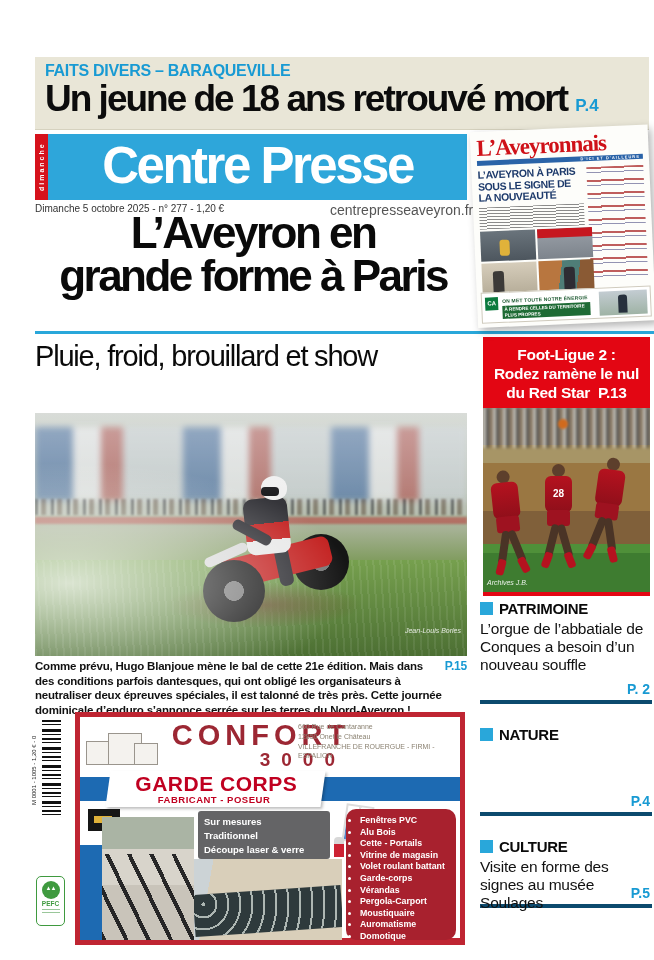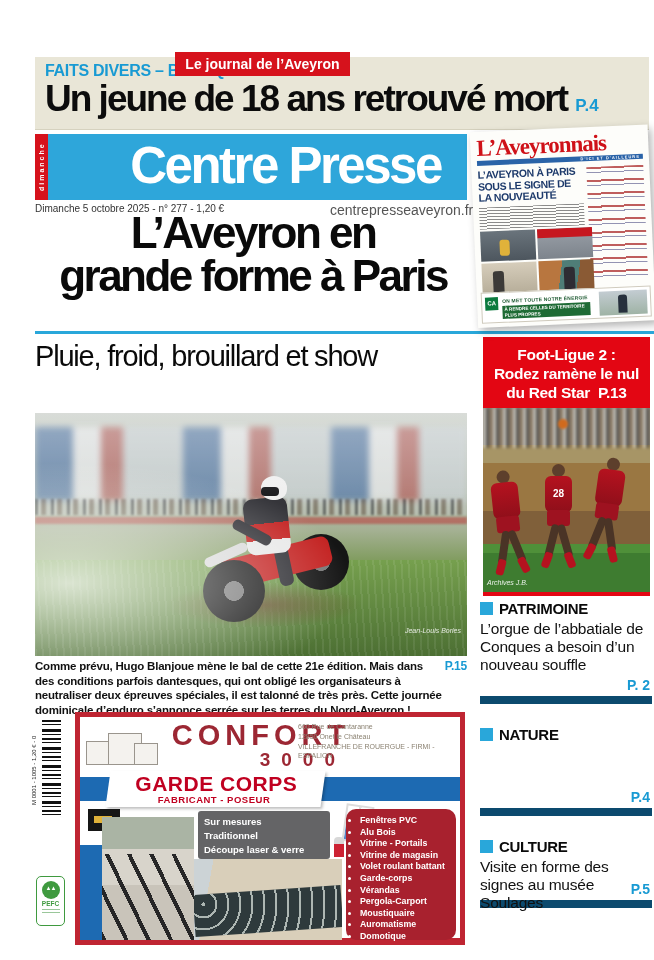--- a/index.html
+++ b/index.html
@@ -12,21 +12,21 @@
   #top-banner { left:35px; top:57px; width:614px; height:73px; background:#e9e6d7; border-bottom:1px solid #d6d2bf; padding:5px 10px 0 10px; }
   #top-kicker { color:#189ad3; font-weight:bold; font-size:16px; letter-spacing:-0.3px; }
   #top-headline { color:#0c0c0c; font-weight:bold; font-size:37px; letter-spacing:-2px; line-height:1.05; white-space:nowrap; }
   .pref { color:#189ad3; font-weight:bold; }
   #top-headline .pref { font-size:17px; letter-spacing:0; }
 
   
   #masthead { left:35px; top:134px; width:432px; height:66px; background:#2ea6da; }
   #day-strip { left:0; top:0; width:13px; height:66px; background:#d6121c; color:#fff; font-size:7px; font-weight:bold;
                writing-mode:vertical-rl; transform:rotate(180deg); text-align:center; letter-spacing:2px; line-height:13px; }
-  #mast-title { left:13px; top:2px; width:419px; text-align:center; color:#ffffff; font-weight:bold; font-size:51px; letter-spacing:-2.5px;margin-left:28px; }
+  #mast-title { left:13px; top:2px; width:419px; text-align:center; color:#ffffff; font-weight:bold; font-size:51px; letter-spacing:-2.5px; }
   #tagline-box { left:175px; top:52px; width:175px; height:24px; background:#d6121c; color:#fff; font-weight:bold; font-size:14px;
                  text-align:center; line-height:24px; z-index:5; }
   #date-line { left:35px; top:203px; font-size:10px; color:#333; }
   #site-line { left:330px; top:202px; width:137px; text-align:right; font-size:14px; color:#555; }
 
   
   #inset { left:473px; top:129px; width:178px; height:196px; background:#fdfdfa; transform:rotate(-2.5deg); transform-origin:40% 40%;
            box-shadow:3px 4px 8px rgba(0,0,0,.3); padding:5px 6px; z-index:4; }
   #inset-title { font-family:"Liberation Serif", serif; font-weight:bold; font-size:23px; color:#cf1118; letter-spacing:-1px; line-height:1; }
   #inset-subbar { margin-top:1px; width:100%; height:5px; background:#2a63a8; color:#fff; font-size:4px; font-weight:bold;
@@ -105,21 +105,21 @@
   .pl-leg2 { left:16px; transform:rotate(-16deg); }
   .pl-sock1, .pl-sock2 { position:absolute; top:88px; width:8px; height:16px; background:#b5121f; border-radius:3px; }
   .pl-sock1 { left:-2px; transform:rotate(20deg); }
   .pl-sock2 { left:21px; transform:rotate(-22deg); }
   #player1 { left:6px; top:64px; transform:rotate(-6deg); }
   #player2 { left:62px; top:56px; }
   #player3 { left:118px; top:48px; transform:rotate(8deg); }
   #sp-credit { position:absolute; left:4px; bottom:6px; color:rgba(255,255,255,.9); font-size:7px; font-style:italic; }
   #sport-photo-rule { left:483px; top:592px; width:167px; height:4px; background:#e30613; }
 
-  .sb-section { position:absolute; left:480px; width:172px; border-bottom:8px solid #0c4a6e; }
+  .sb-section { position:absolute; left:480px; width:172px; border-bottom:4px solid #0c4a6e; }
   .sb-head { display:flex; align-items:center; gap:6px; margin-bottom:3px; }
   .sb-square { width:13px; height:13px; background:#29a7da; display:inline-block; }
   .sb-title { font-weight:bold; font-size:15px; color:#0a0a0a; letter-spacing:-0.3px; }
   .sb-text { font-size:15.5px; color:#111; line-height:1.16; letter-spacing:-0.2px; padding-bottom:4px; }
   .sb-pref { position:absolute; right:2px; bottom:3px; color:#189ad3; font-weight:bold; font-size:14px; }
   #sb-patrimoine { top:600px; height:104px; }
   #sb-nature { top:726px; height:90px; }
   #sb-culture { top:838px; height:70px; }
 
   
@@ -180,21 +180,20 @@
 
   <div id="top-banner" class="abs">
     <div id="top-kicker">FAITS DIVERS – BARAQUEVILLE</div>
     <div id="top-headline"><span>Un jeune de 18 ans retrouvé mort</span> <span class="pref">P.4</span></div>
   </div>
 
   <div id="masthead" class="abs">
     <div id="day-strip" class="abs">dimanche</div>
     <div id="mast-title" class="abs">Centre Presse</div>
   </div>
-  <div id="tagline-box" class="abs">Le journal de l’Aveyron</div>
   <div id="date-line" class="abs">Dimanche 5 octobre 2025 - n° 277 - 1,20 €</div>
   <div id="site-line" class="abs">centrepresseaveyron.fr</div>
 
   <div id="inset" class="abs">
     <div id="inset-title">L’Aveyronnais</div>
     <div id="inset-subbar">D’ICI ET D’AILLEURS</div>
     <div id="inset-headline">L’AVEYRON À PARIS SOUS LE SIGNE DE LA NOUVEAUTÉ</div>
     <div id="inset-toc"></div>
     <div id="inset-bodylines"></div>
     <div id="inset-photos">
@@ -335,21 +334,21 @@
     </ul>
     <div id="ad-workers">
       <div id="ad-window"></div>
       <div id="wk1" class="worker"></div>
       <div id="wk2" class="worker"></div>
     </div>
     <div id="ad-photo-balcony"></div>
     <ul id="ad-products">
       <li>Fenêtres PVC</li>
       <li>Alu Bois</li>
-      <li>Vitrine - Portails</li>
+      <li>Cette - Portails</li>
       <li>Vitrine de magasin</li>
       <li>Volet roulant battant</li>
       <li>Garde-corps</li>
       <li>Vérandas</li>
       <li>Pergola-Carport</li>
       <li>Moustiquaire</li>
       <li>Auromatisme</li>
       <li>Domotique</li>
     </ul>
   </div>

